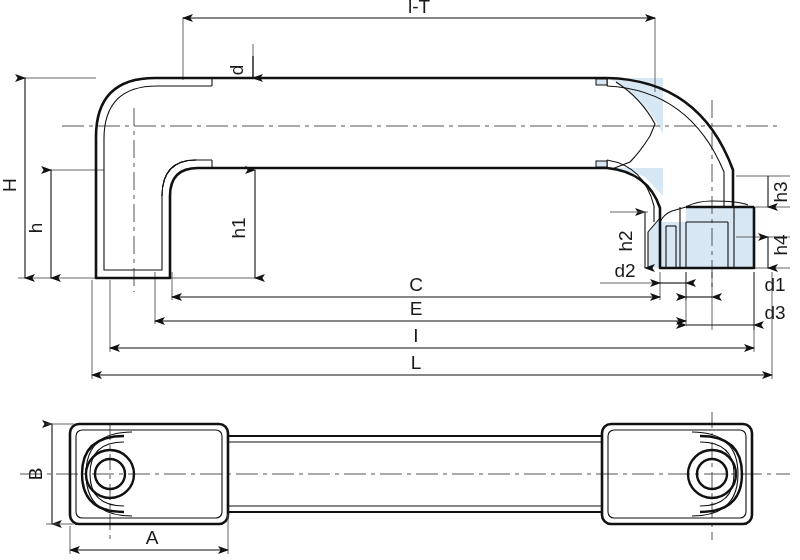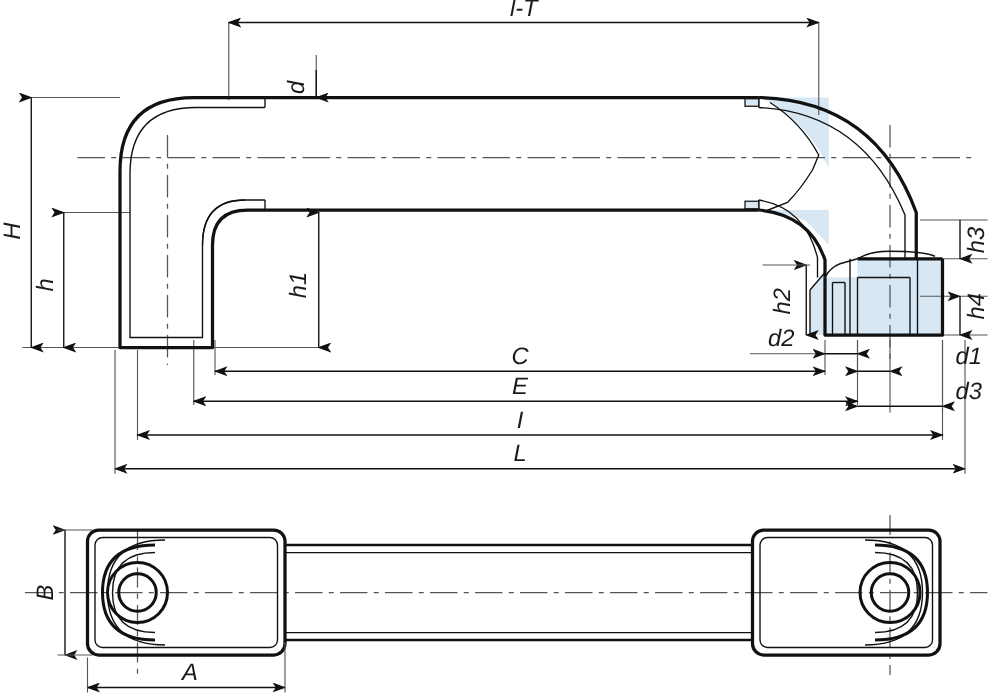--- a/index.html
+++ b/index.html
@@ -10,21 +10,20 @@
   body {
     width: 800px;
     height: 560px;
     font-family: "Liberation Sans", sans-serif;
     overflow: hidden;
   }
   #drawing-root {
     position: relative;
     width: 800px;
     height: 472px;
-    font-style: italic;
   }
   svg#technical-drawing {
     display: block;
     width: 800px;
     height: 560px;
     background: #ffffff;
   }
   .dim-label {
     font-family: "Liberation Sans", sans-serif;
     font-size: 19px;

